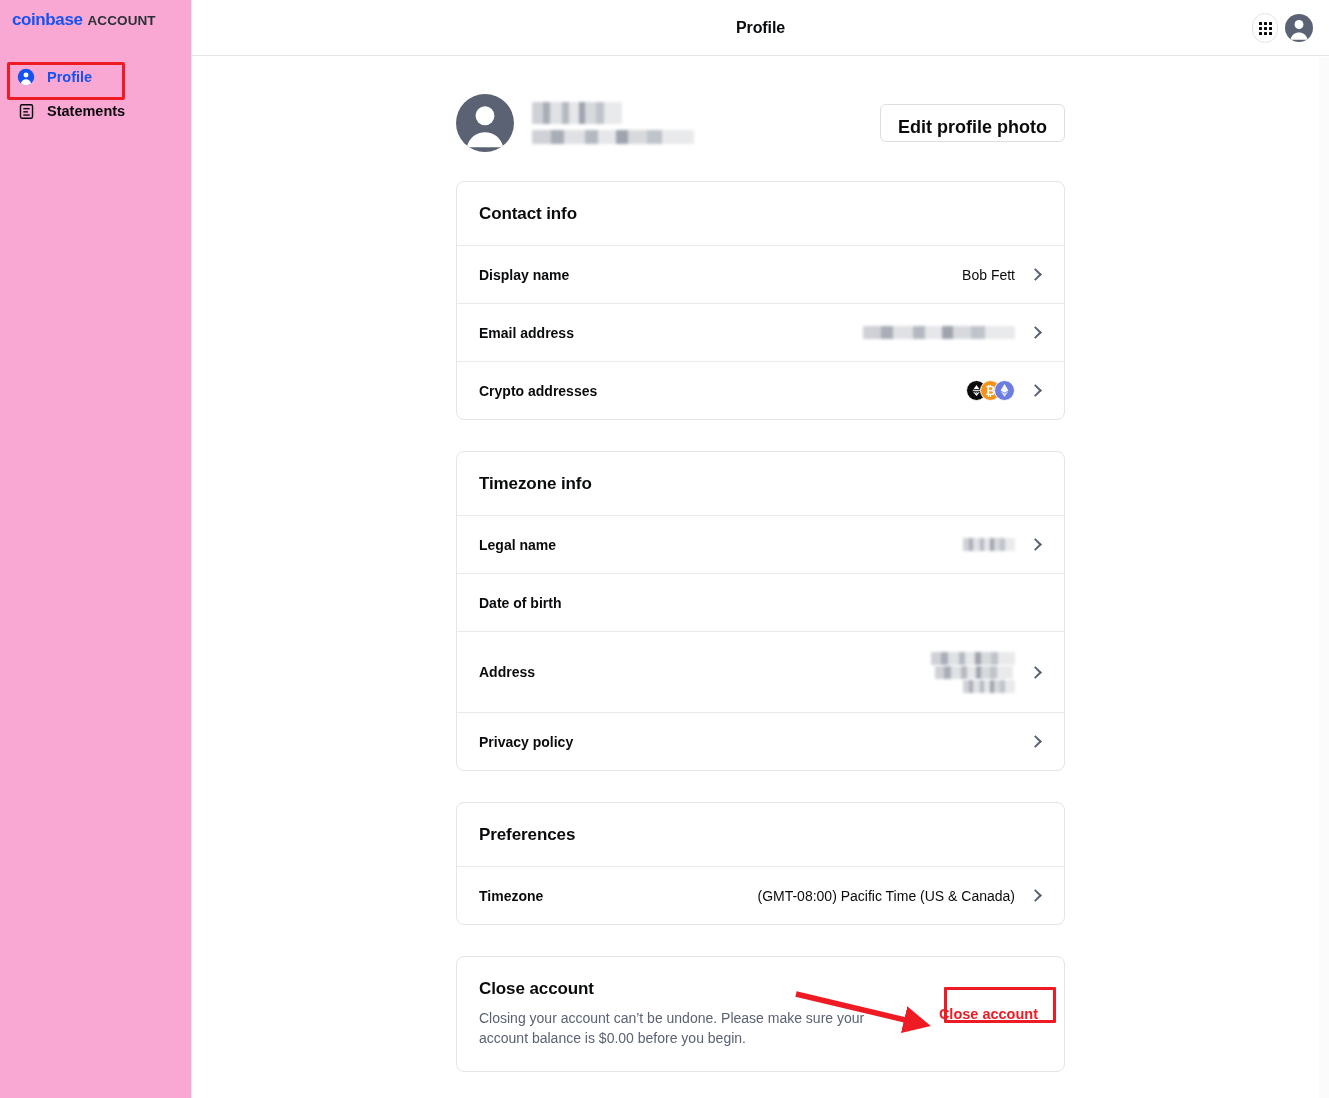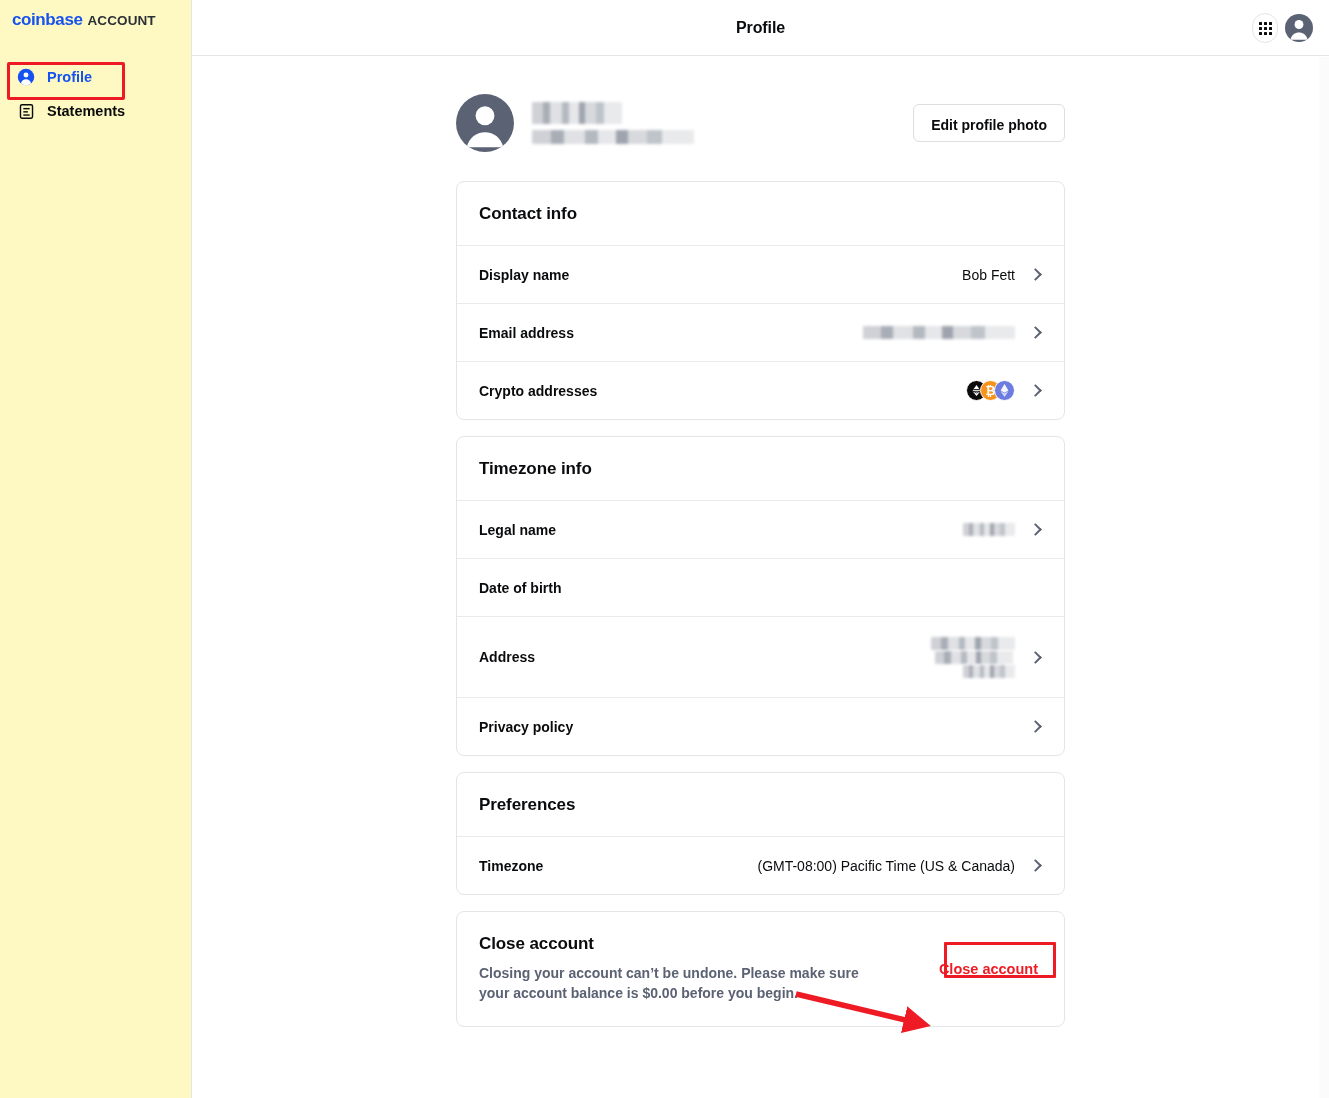--- a/index.html
+++ b/index.html
@@ -8,21 +8,21 @@
     width: 1329px; height: 1098px;
     background: #ffffff;
     font-family: "Liberation Sans", sans-serif;
     -webkit-font-smoothing: antialiased;
   }
   .app { position: relative; width: 1329px; height: 1098px; overflow: hidden; background:#fff; }
 
   
   .sidebar {
     position: absolute; left: 0; top: 0; width: 192px; height: 1098px;
-    background: #fef9c3; border-right: 1px solid #e3e5e8;
+    background: #f9a8d4; border-right: 1px solid #e3e5e8;
   }
   .brand { padding: 10px 0 0 12px; display: flex; align-items: baseline; gap: 5px; }
   .brand-coinbase {
     color: #1652f0; font-size: 17px; font-weight: 700; letter-spacing: -0.4px;
   }
   .brand-account {
     color: #2b2f36; font-size: 13.5px; font-weight: 700; letter-spacing: 0.1px;
   }
   .nav { margin-top: 30px; }
   .nav-item {
@@ -86,27 +86,27 @@
   .redact-px {
     background-image:
       linear-gradient(90deg,#cfd1d6 0 12%, #a9adb6 12% 20%, #dfe1e4 20% 33%, #b4b8c0 33% 41%,
       #e6e7ea 41% 52%, #9ea3ad 52% 59%, #d7d9dd 59% 71%, #bfc3ca 71% 80%, #e9eaec 80% 100%);
     filter: blur(1.6px);
   }
   .edit-photo-btn {
     margin-left: auto; height: 38px; padding: 12px 17px;
     border: 1px solid #dcdee1; border-radius: 6px; background: #fff;
     font-family: "Liberation Sans", sans-serif;
-    font-size: 14px; font-weight: 700; color: #0a0b0d; cursor: pointer;
+    font-size: 18px; font-weight: 700; color: #0a0b0d; cursor: pointer;
     white-space: nowrap;
   }
 
   .card {
     border: 1px solid #e3e5e8; border-radius: 8px; background: #fff;
-    margin-bottom: 16px; overflow: hidden;
+    margin-bottom: 31px; overflow: hidden;
   }
   .card-title {
     font-size: 17px; font-weight: 700; color: #0a0b0d;
     padding: 22px 22px 21px 22px; letter-spacing: -0.1px;
   }
   .row {
     display: flex; align-items: center;
     min-height: 58px; padding: 0 22px;
     border-top: 1px solid #e9eaec; cursor: pointer;
   }
@@ -129,21 +129,21 @@
           justify-content: center; border: 1.5px solid #fff; }
   .coin + .coin { margin-left: -7px; }
   .coin-dark { background: #0b0b0b; }
   .coin-btc  { background: #f7931a; }
   .coin-eth  { background: #6c7ce0; }
   .coin-glyph { font-size: 12px; font-weight: 700; color: #fff; line-height: 1; }
 
   .close-card { border: 1px solid #e3e5e8; border-radius: 8px; padding: 22px; display: flex; position: relative; }
   .close-left { max-width: 400px; }
   .close-title { font-size: 17px; font-weight: 700; color: #0a0b0d; margin-bottom: 9px; letter-spacing: -0.1px; }
-  .close-desc { font-size: 14px; color: #5b6273; line-height: 1.45; font-weight: bold; }
+  .close-desc { font-size: 14px; color: #5b6273; line-height: 1.45; }
   .close-btn {
     margin-left: auto; align-self: center;
     background: none; border: none; padding: 0 4px;
     font-family: "Liberation Sans", sans-serif;
     font-size: 14.5px; font-weight: 700; color: #ee1b24; cursor: pointer; white-space: nowrap;
   }
   .anno-box-close {
     position: absolute; right: 8px; top: 30px; width: 112px; height: 36px;
     border: 3px solid #ee1b24; border-radius: 1px; pointer-events: none;
   }

